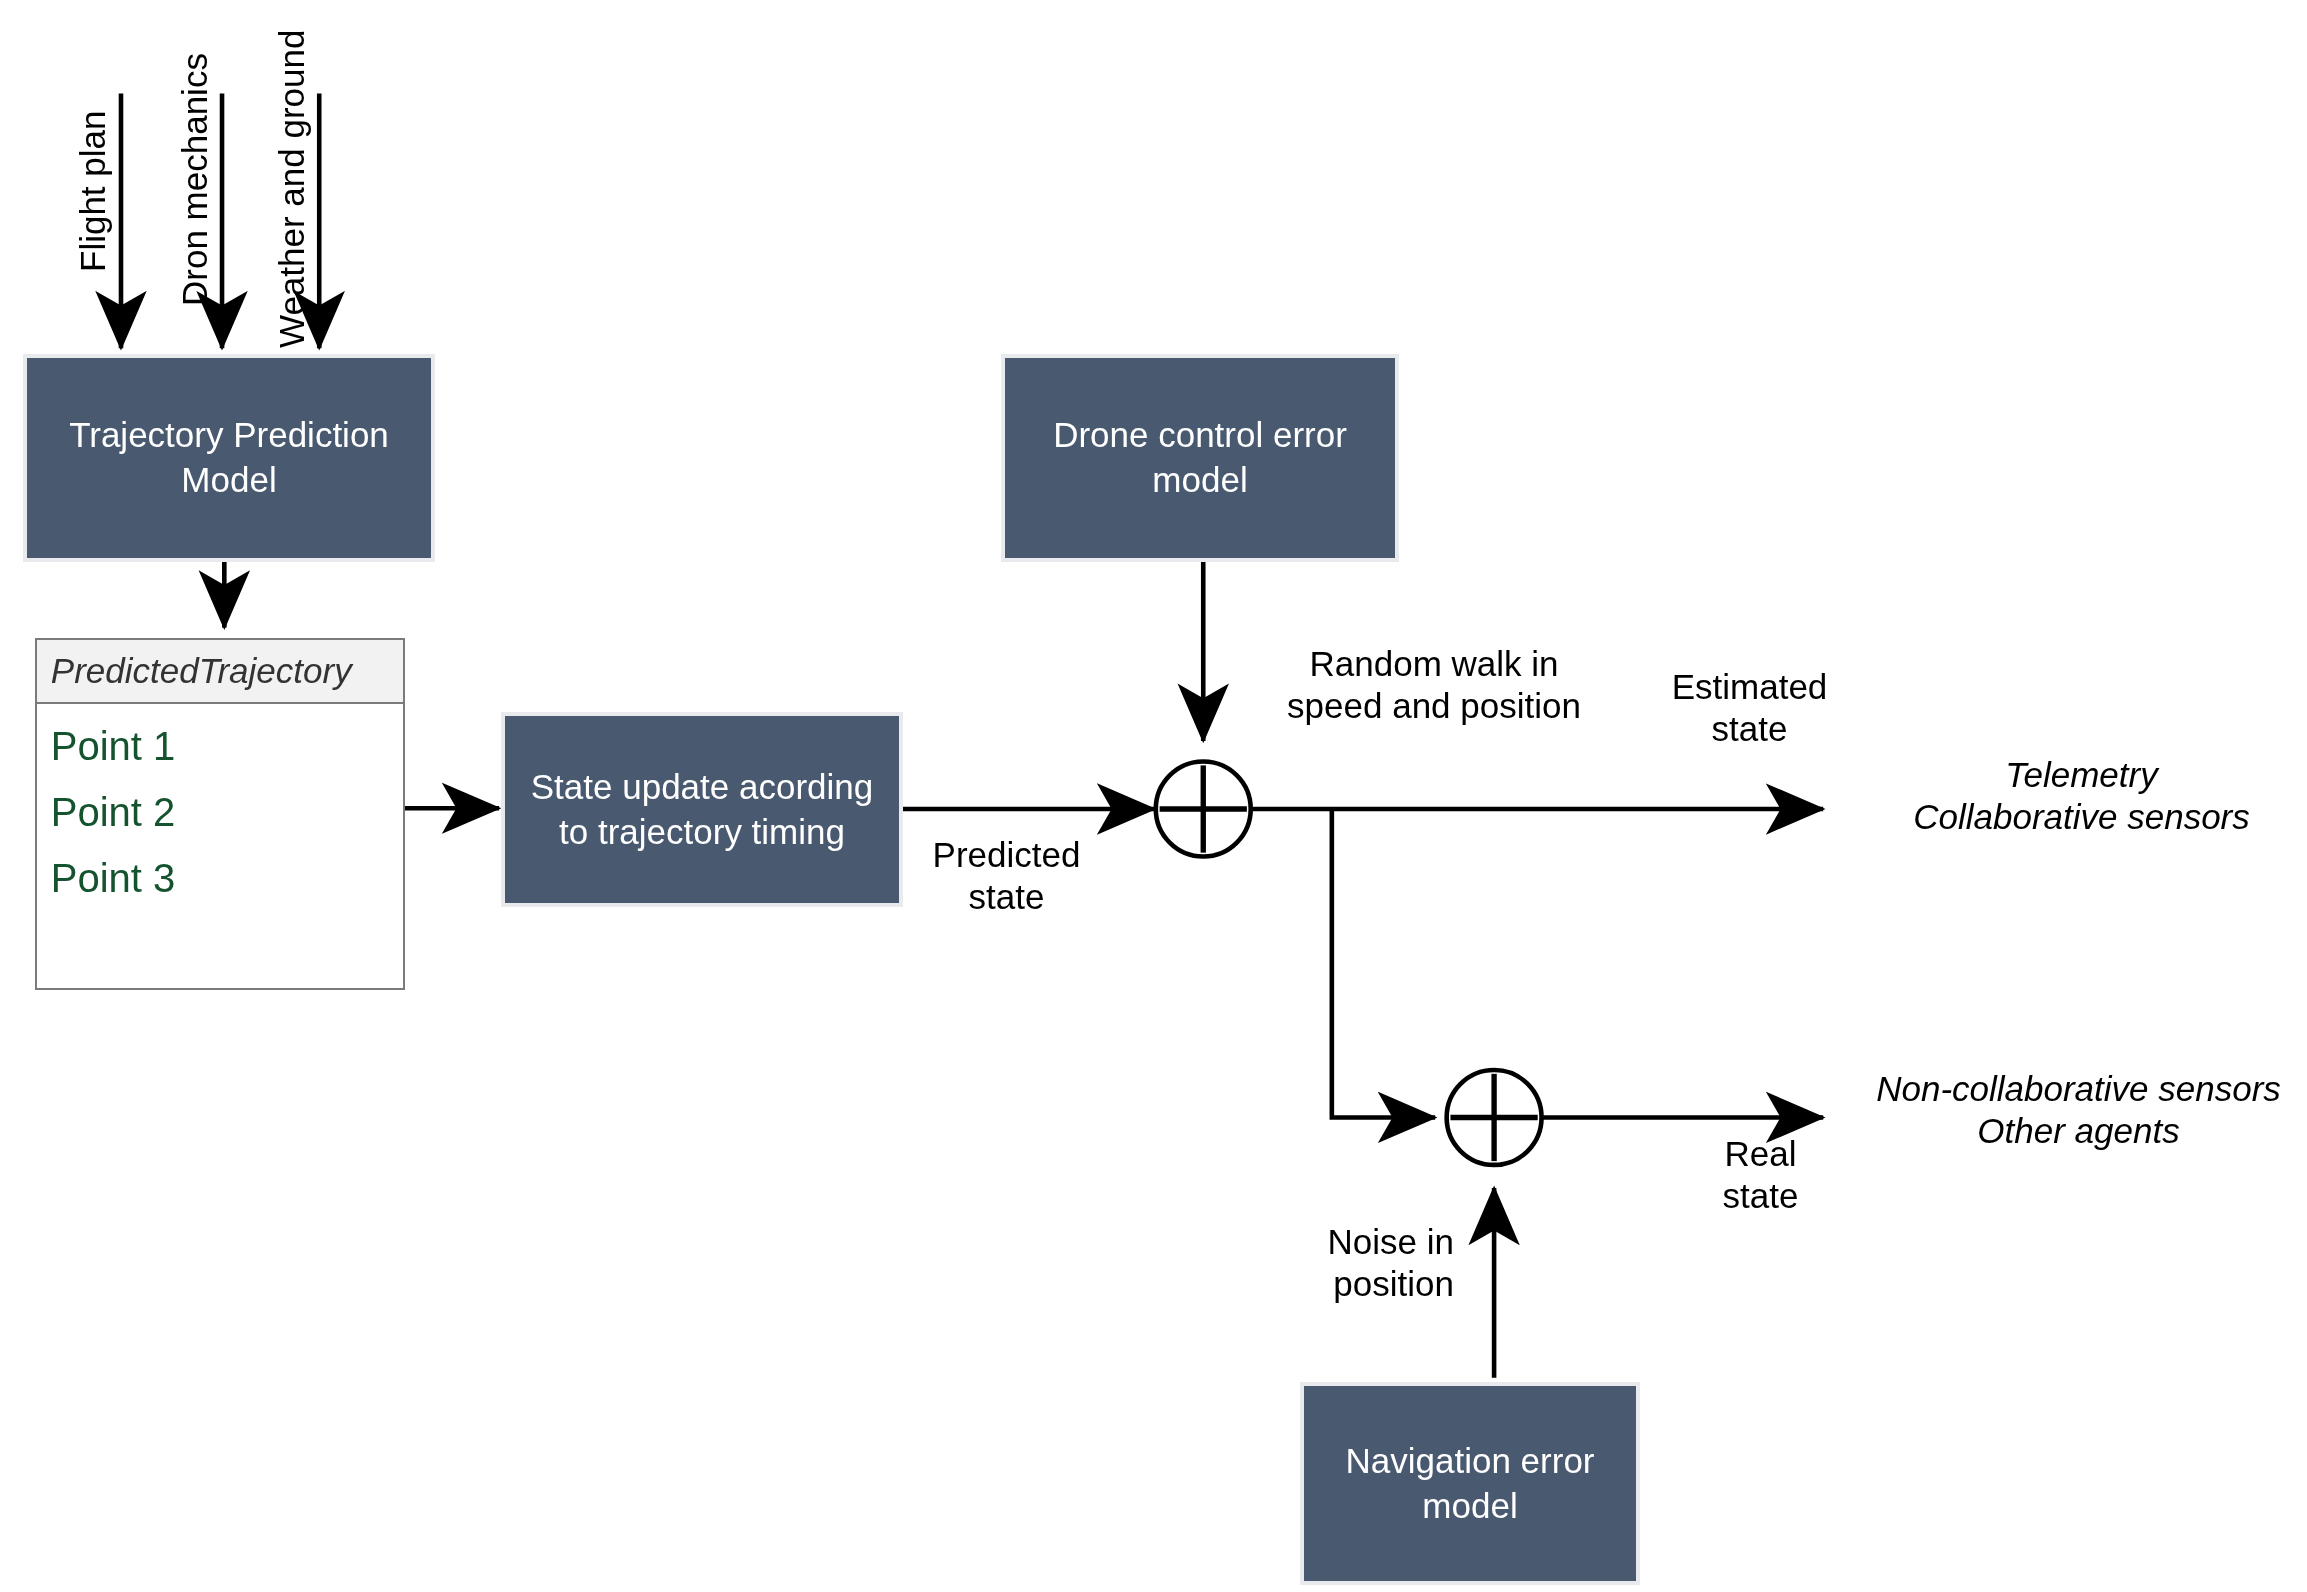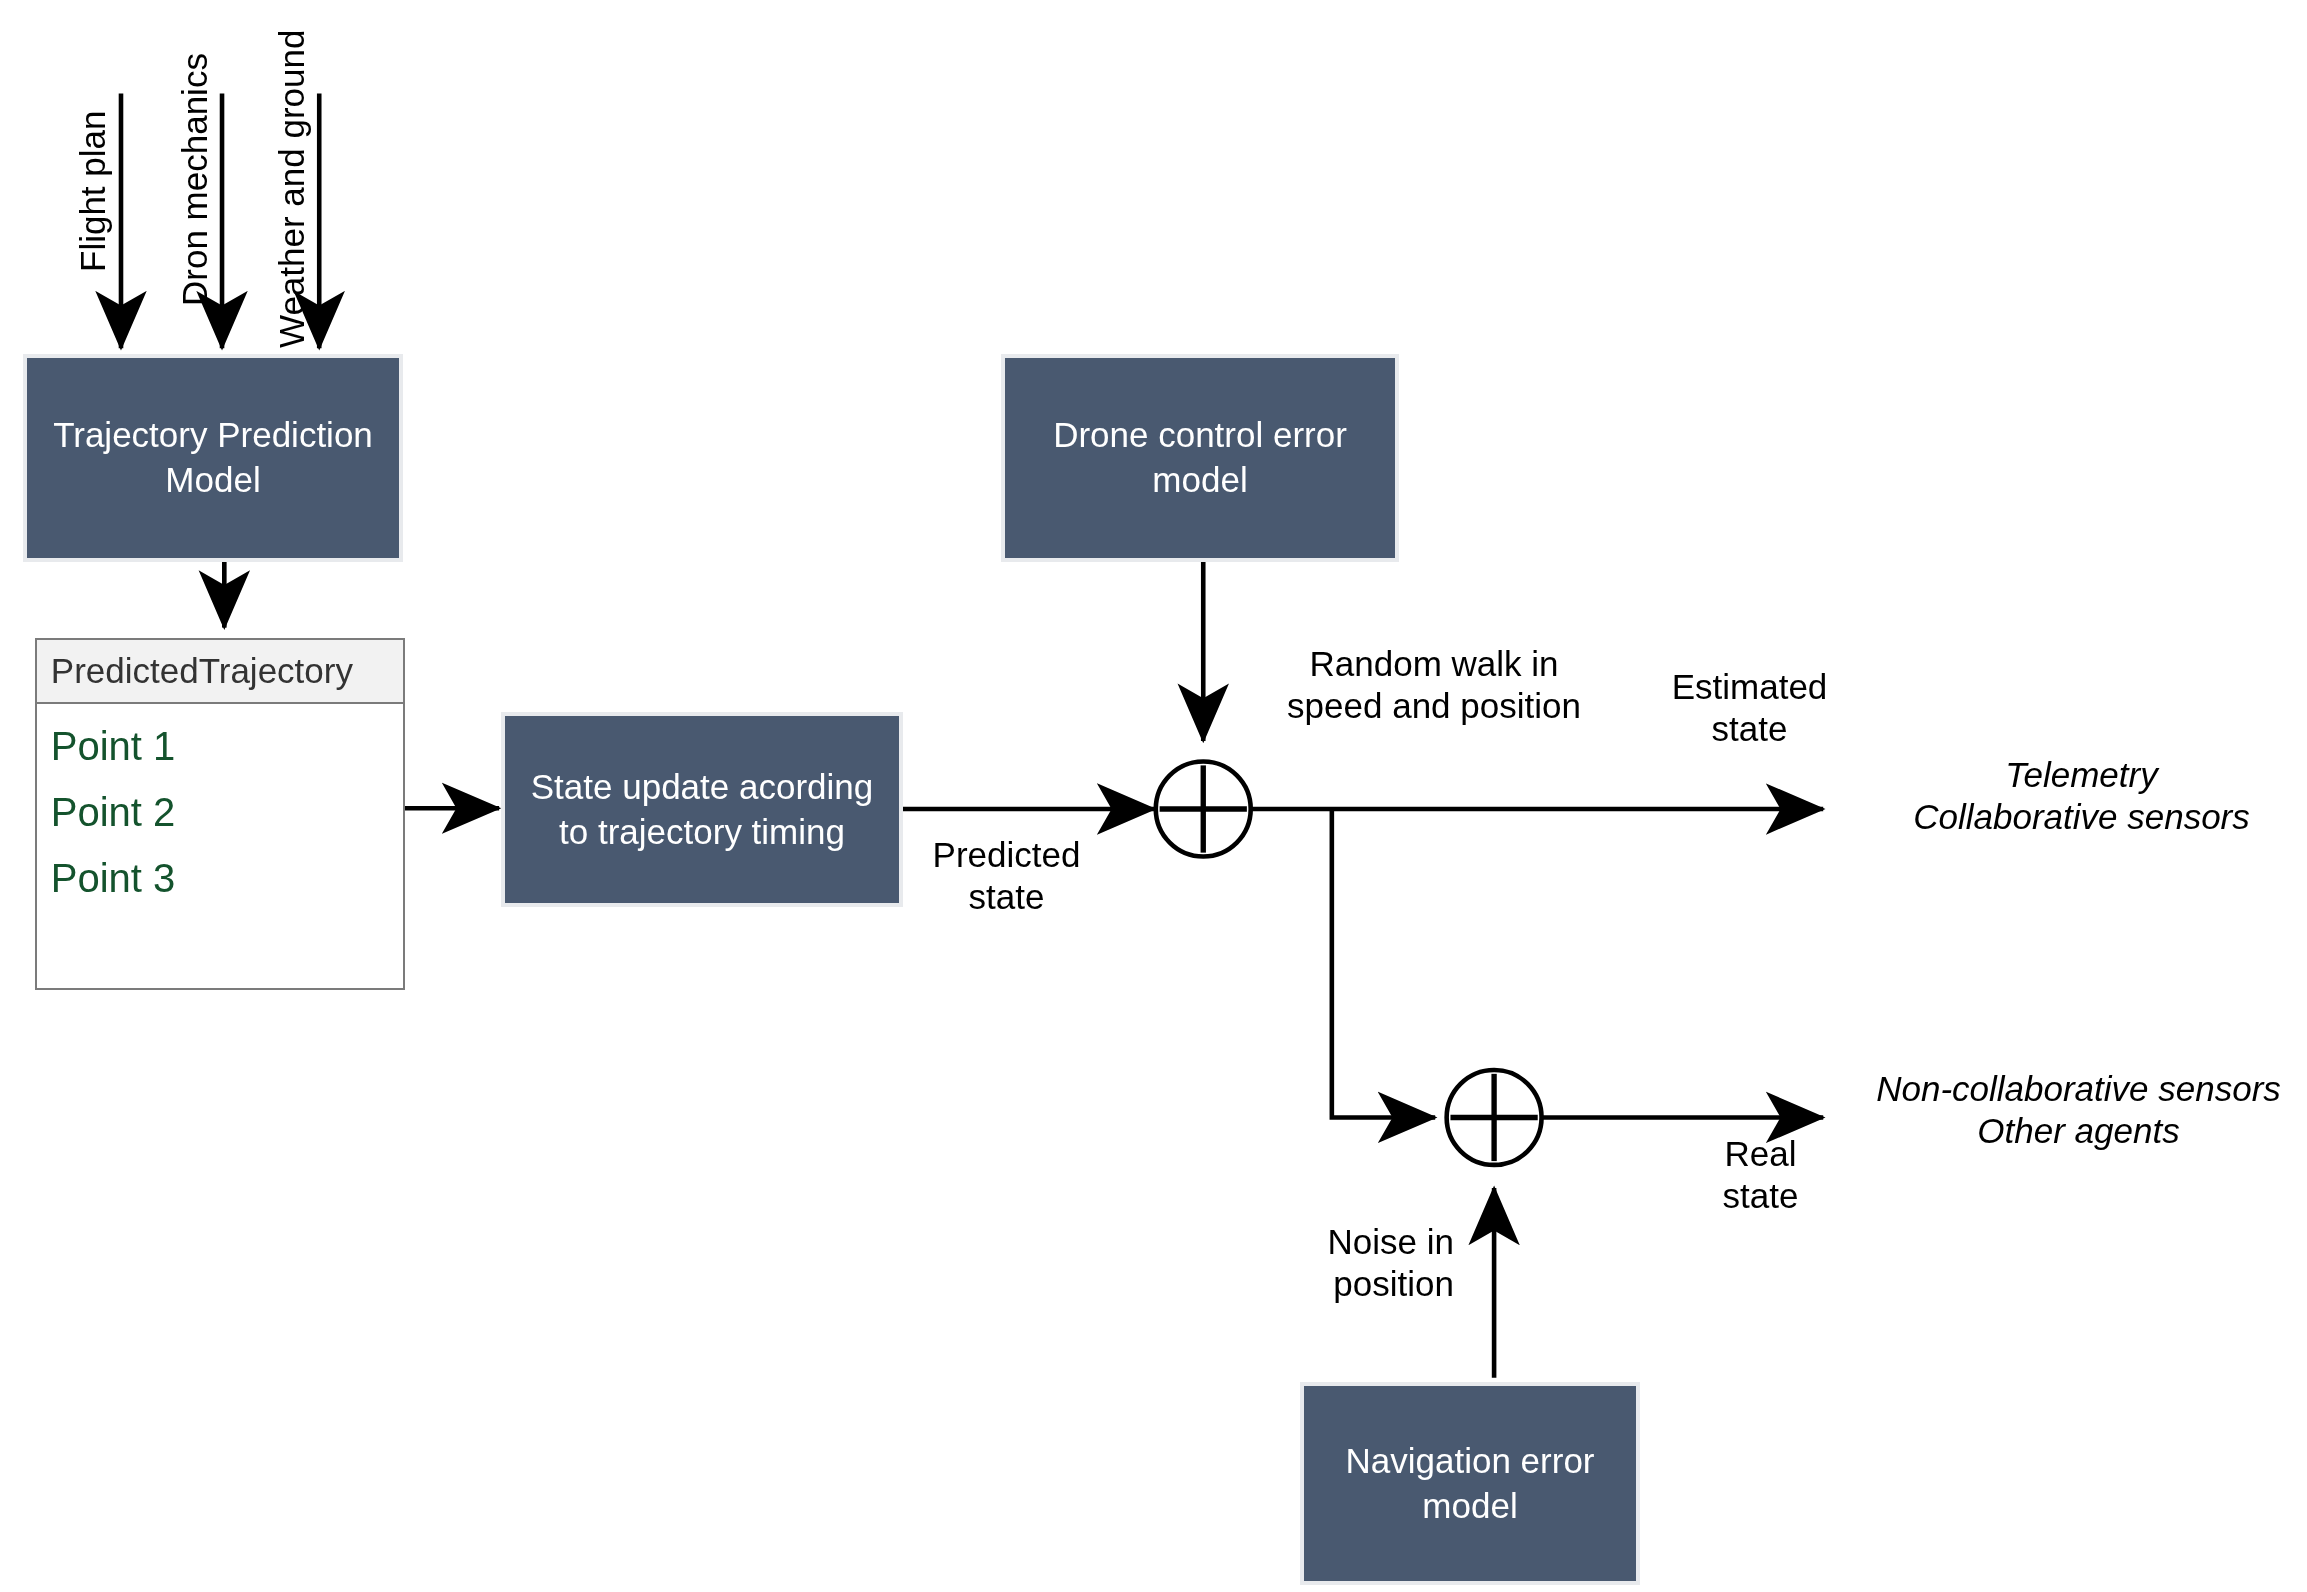--- a/index.html
+++ b/index.html
@@ -53,20 +53,21 @@
   .obj-table .tbl-head {
     box-sizing: border-box;
     height: 64px;
     background: #f2f2f2;
     border-bottom: 2.3px solid #7b7b7b;
     display: flex;
     align-items: center;
     padding-left: 13.8px;
     font-size: 35px;
     color: #333333;
+    font-style: italic;
   }
   .obj-table .tbl-body {
     box-sizing: border-box;
     padding: 20px 0 0 13.8px;
   }
   .obj-table .tbl-row {
     font-size: 40px;
     color: #14532d;
     height: 44px;
     line-height: 44px;
@@ -132,21 +133,21 @@
 
     <circle cx="1952" cy="1460" r="62" fill="#ffffff" stroke="#000000" stroke-width="6"></circle>
     <line x1="1952" y1="1403" x2="1952" y2="1517" stroke="#000" stroke-width="7"></line>
     <line x1="1895" y1="1460" x2="2009" y2="1460" stroke="#000" stroke-width="7"></line>
   </svg>
 
   <div class="lbl-rot" style="left:73px; top:272px;">Flight plan</div>
   <div class="lbl-rot" style="left:175px; top:306px;">Dron mechanics</div>
   <div class="lbl-rot" style="left:272px; top:348px;">Weather and ground</div>
 
-  <div class="proc-box" style="left:23px; top:354px; width:380px; height:208px;">
+  <div class="proc-box" style="left:23px; top:354px; width:412px; height:208px;">
     <span>Trajectory Prediction Model</span>
   </div>
 
   <div class="proc-box" style="left:501px; top:712px; width:402px; height:195px;">
     <span>State update acording to trajectory timing</span>
   </div>
 
   <div class="proc-box" style="left:1001px; top:354px; width:398px; height:208px;">
     <span>Drone control error model</span>
   </div>

